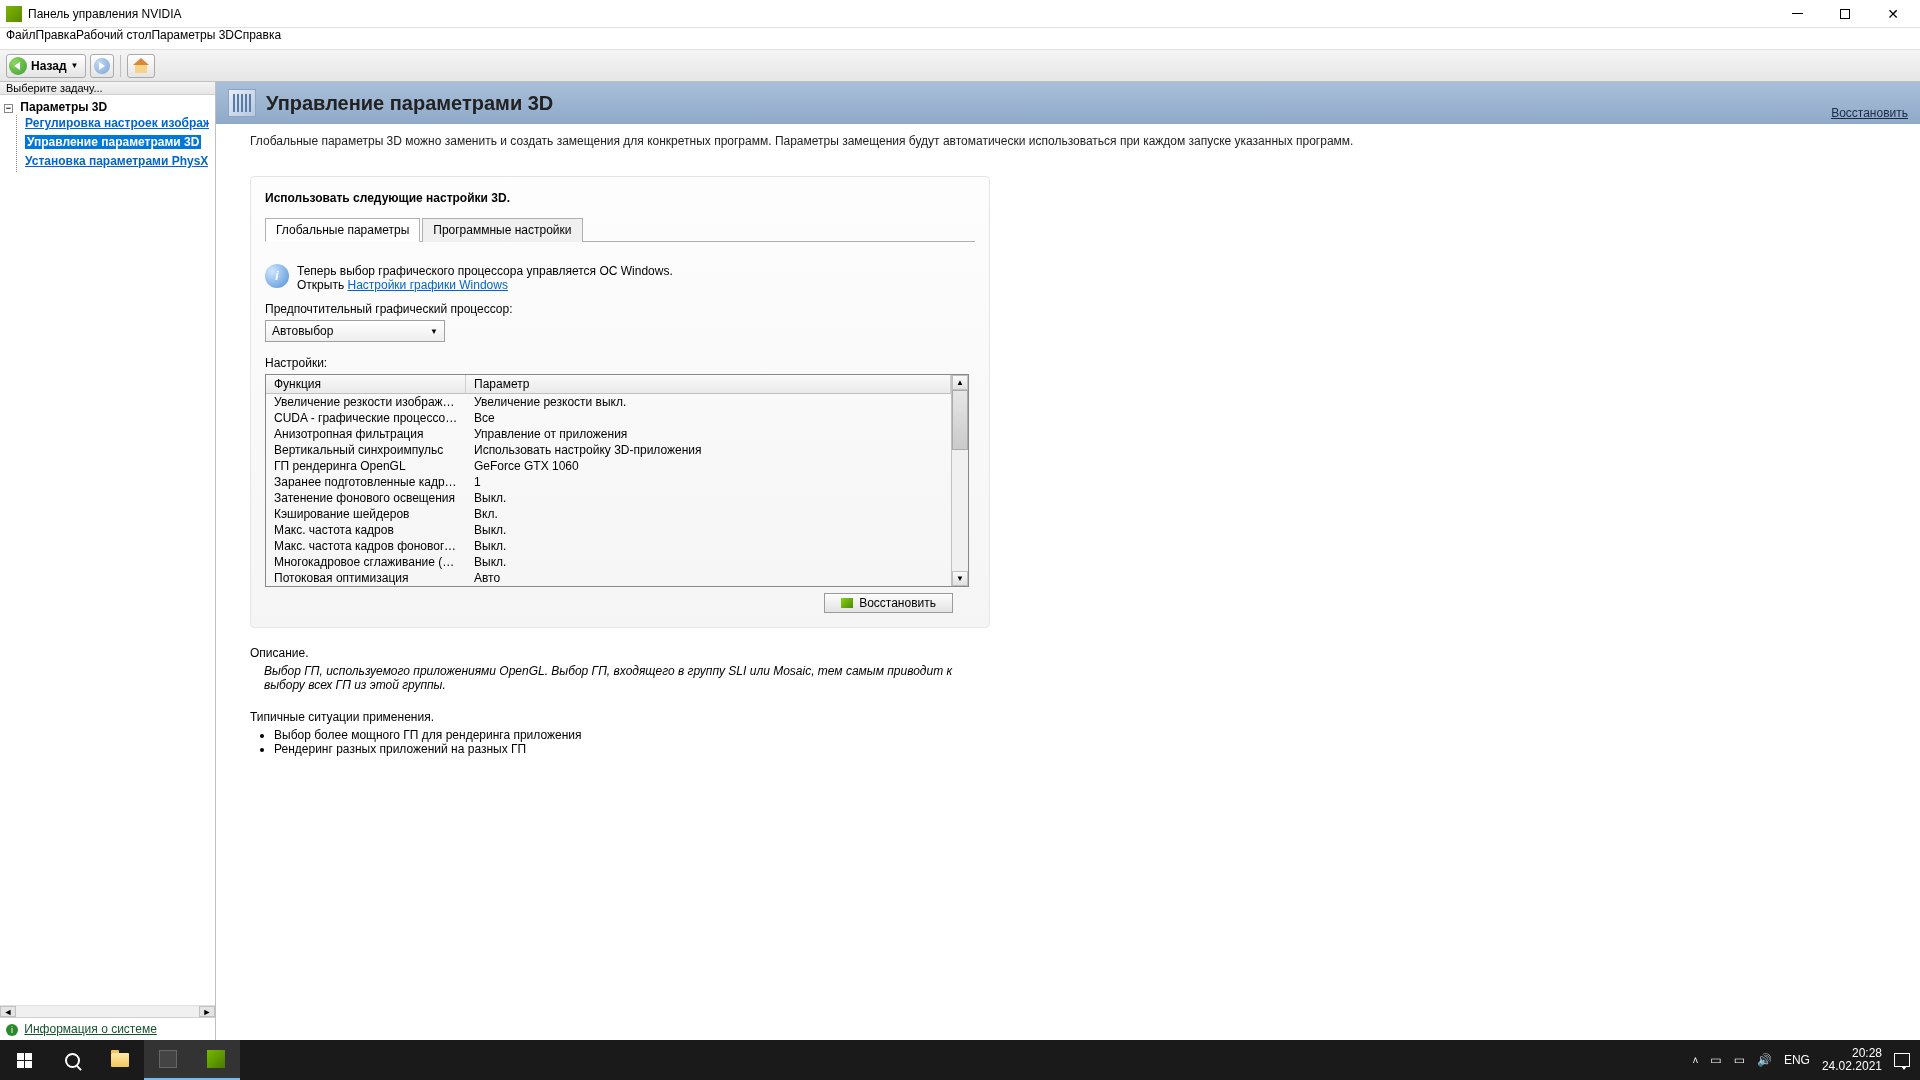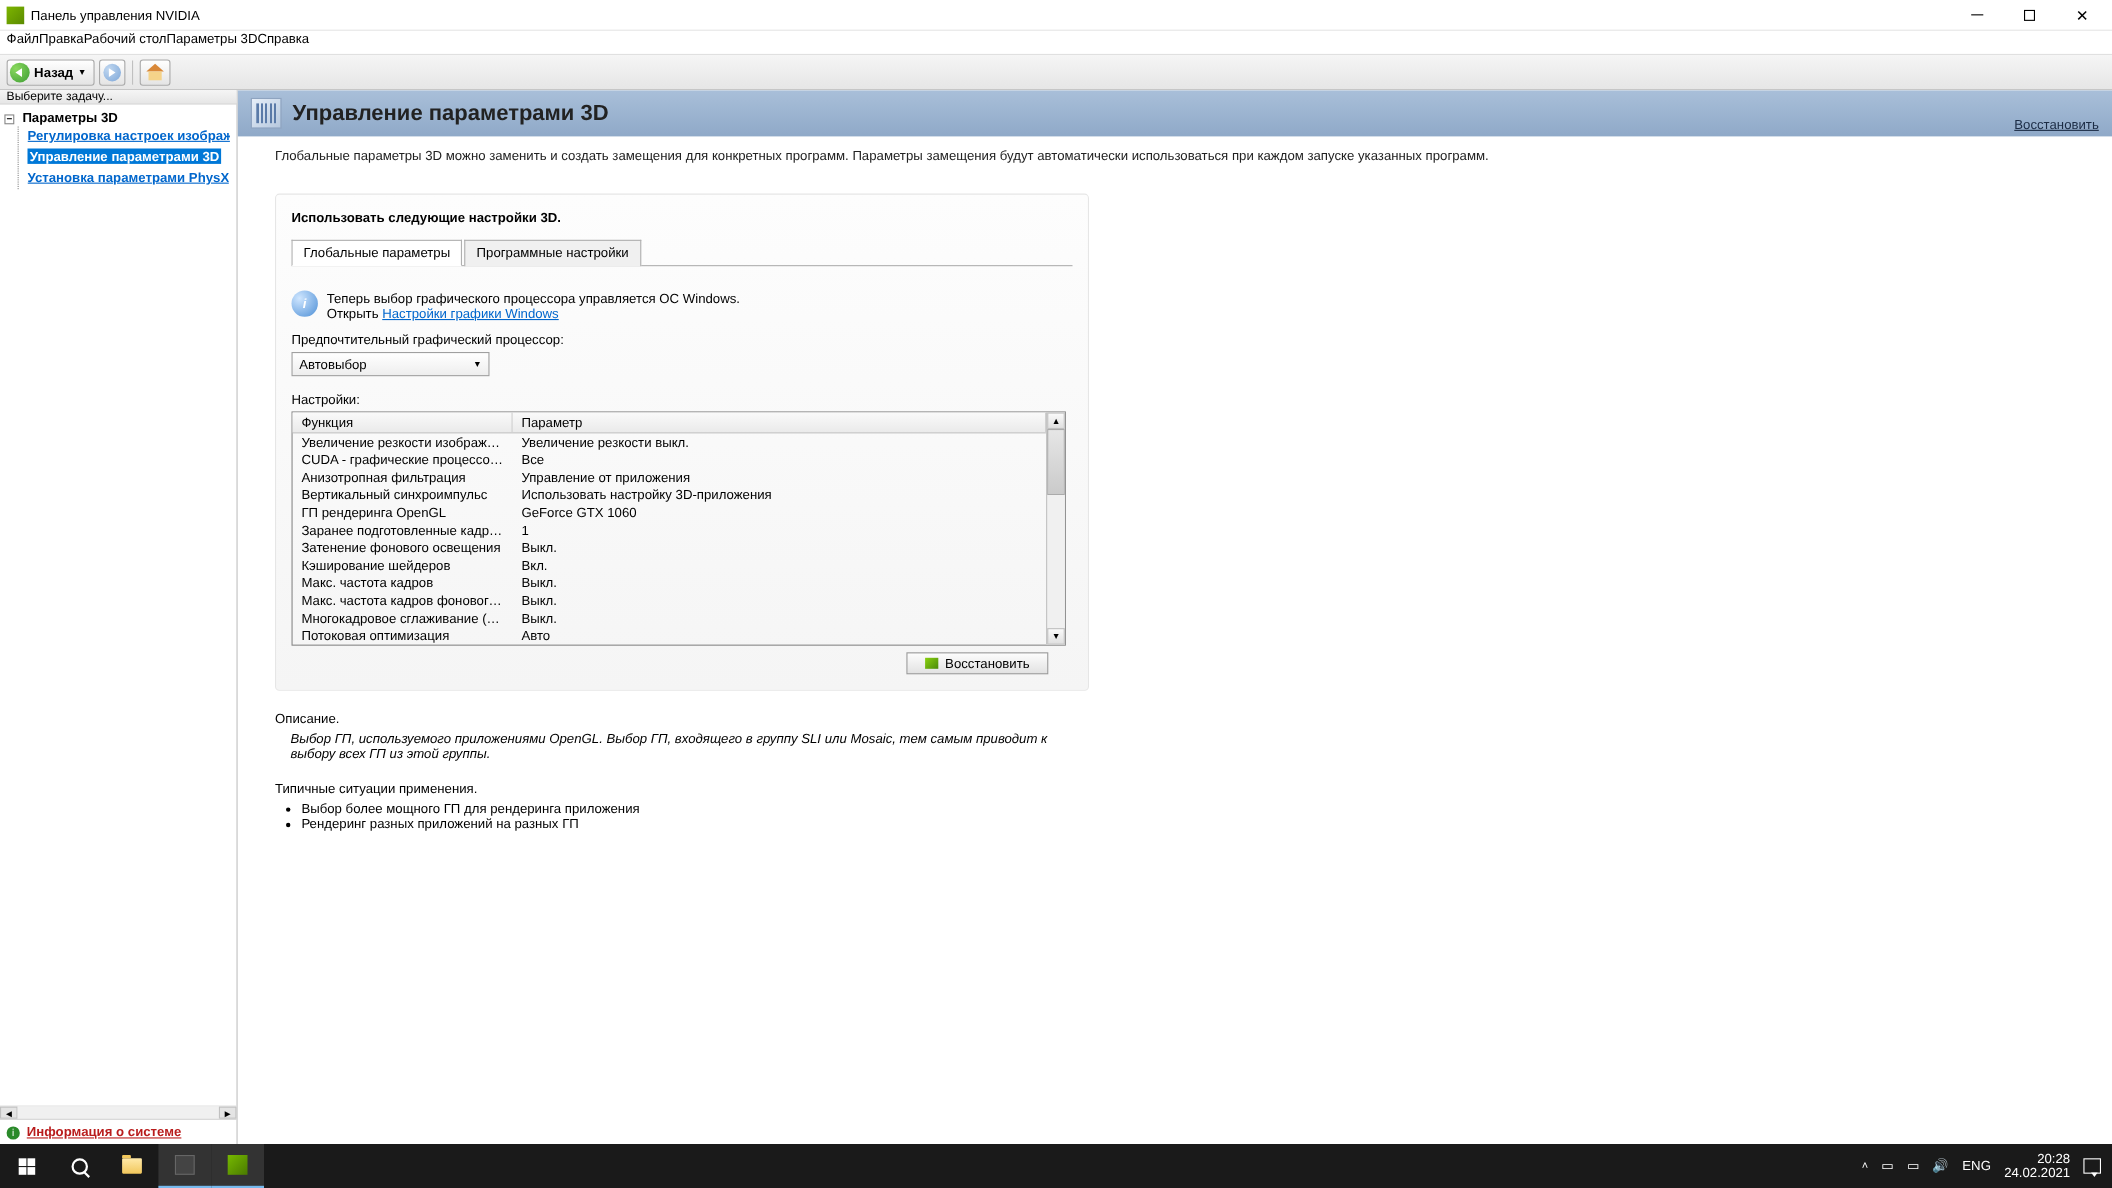--- a/index.html
+++ b/index.html
@@ -38,21 +38,21 @@
 .tree-root { white-space: nowrap; }
 .tree-node { padding: 1px 0; }
 .tree-toggle { display:inline-block; width:9px; height:9px; border:1px solid #888; text-align:center; line-height:7px; font-size:9px; margin-right:4px; cursor:pointer; }
 .tree-children { margin-left: 12px; border-left: 1px dotted #888; padding-left: 8px; }
 .tree-link { color:#0066cc; text-decoration: underline; cursor:pointer; display:inline-block; max-width:184px; overflow:hidden; text-overflow: clip;}
 .tree-link.selected { background:#0078d7; color:#fff; text-decoration:none; padding:0 2px; }
 .tree-scroll { height:12px; border-top:1px solid #e0e0e0; display:flex; }
 .tree-scroll-track{flex:1; background:#f0f0f0;}
 .tree-scroll-btn{width:16px;background:#e4e4e4;border:1px solid #c0c0c0;text-align:center;font-size:9px;line-height:10px;cursor:pointer;}
 .sysinfo { padding:4px 6px; border-top:1px solid #d0d0d0; }
-.sysinfo a { color:#b91c1c; text-decoration:underline;font-weight:bold; }
+.sysinfo a { color:#14532d; text-decoration:underline; }
 .sysinfo-icon{display:inline-block;width:12px;height:12px;border-radius:50%;background:#2a8a2a;color:#fff;text-align:center;line-height:12px;font-size:9px;margin-right:3px;}
 
 .content { flex:1; overflow:auto; }
 .page-hdr { background: linear-gradient(#a9bfd9, #8fa9c8); padding: 8px 12px; display:flex; align-items:center; position:relative; height:42px;}
 .page-hdr-icon { width:28px;height:28px; background:linear-gradient(135deg,#e6eef8,#b6c8de); border:1px solid #8fa4c0; margin-right:10px; position:relative; }
 .page-hdr-icon::after{content:"";position:absolute;top:4px;left:4px;width:18px;height:18px;background:repeating-linear-gradient(90deg,#5a7aa8 0 2px,transparent 2px 4px);}
 .page-hdr h1{ font-size:20px; font-weight:600; color:#222; }
 .restore-link{ position:absolute; right:12px; bottom:4px; color:#1b2b44; text-decoration:underline; cursor:pointer; font-size:12px;}
 
 .content-body{ padding: 10px 34px; }

